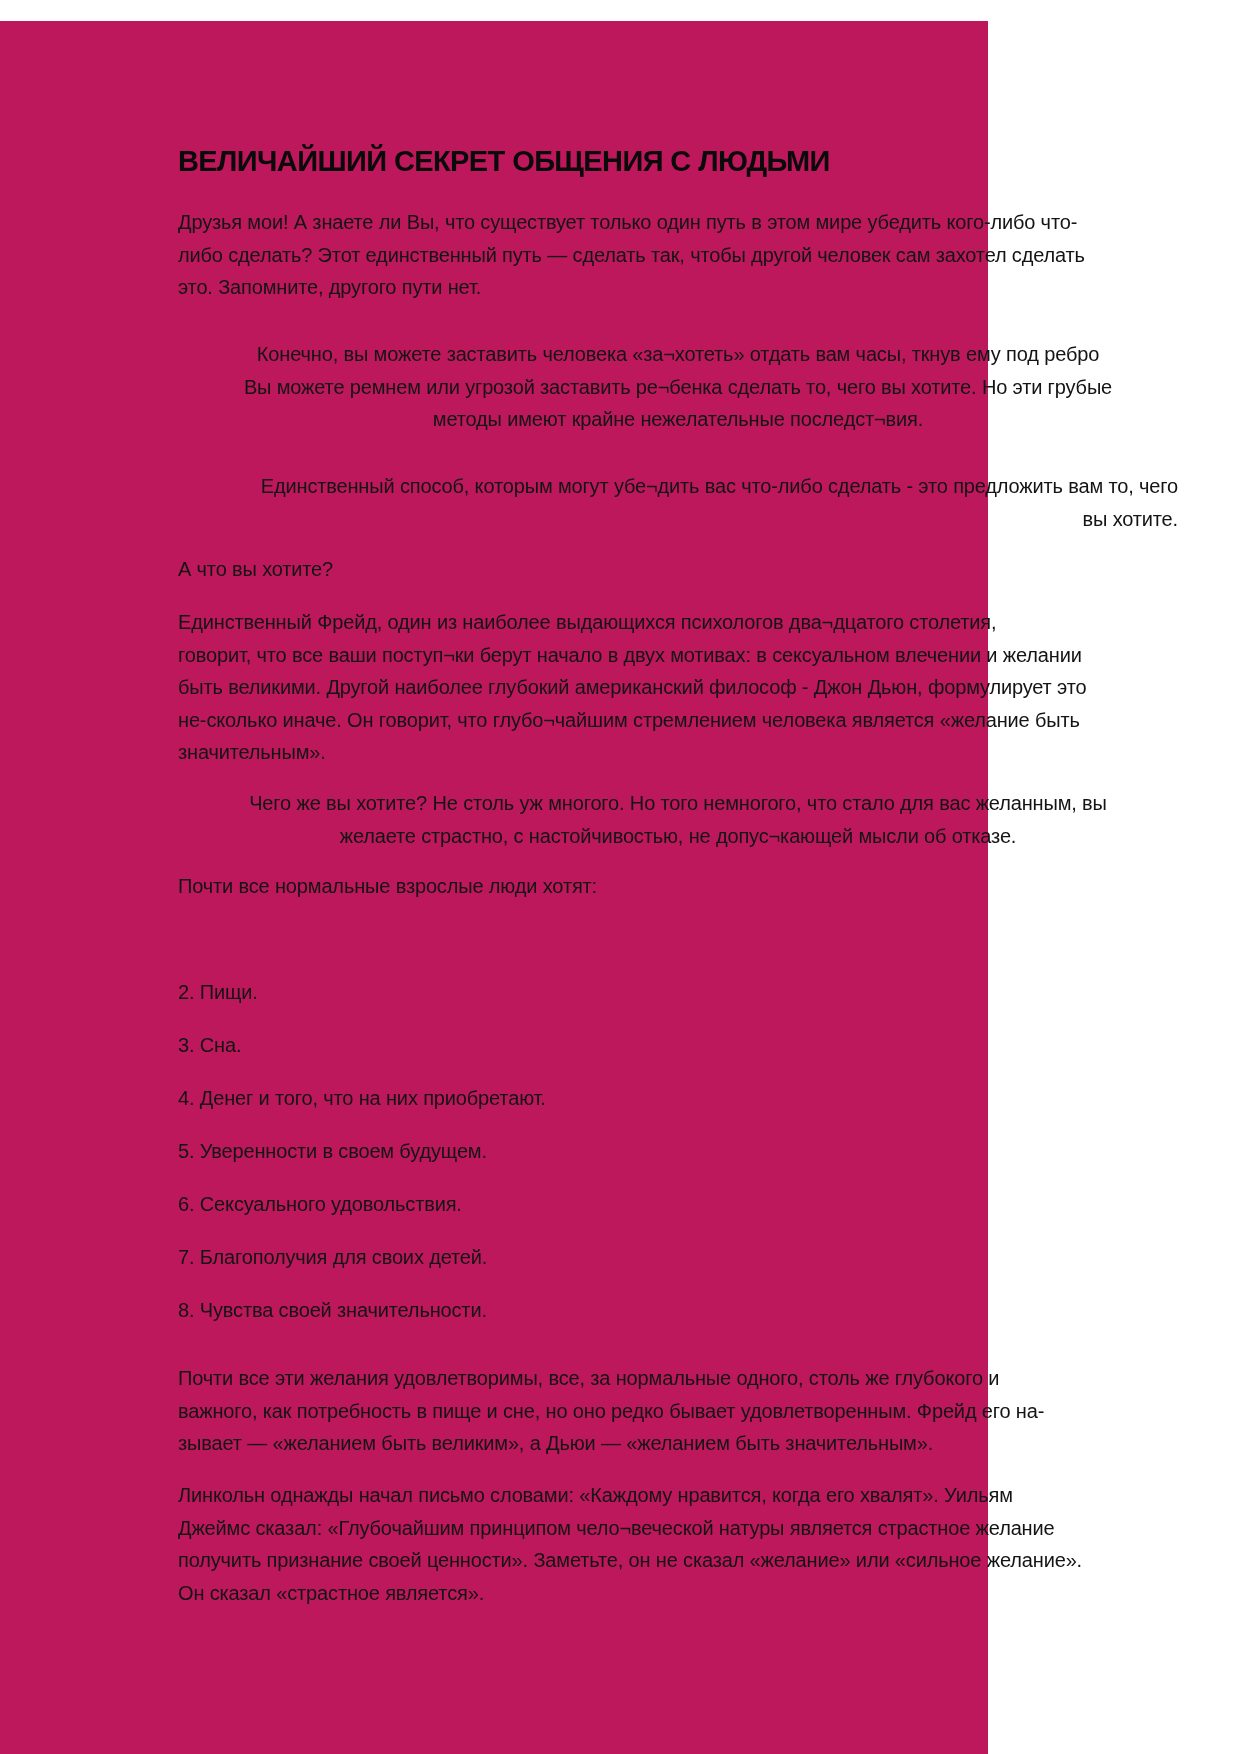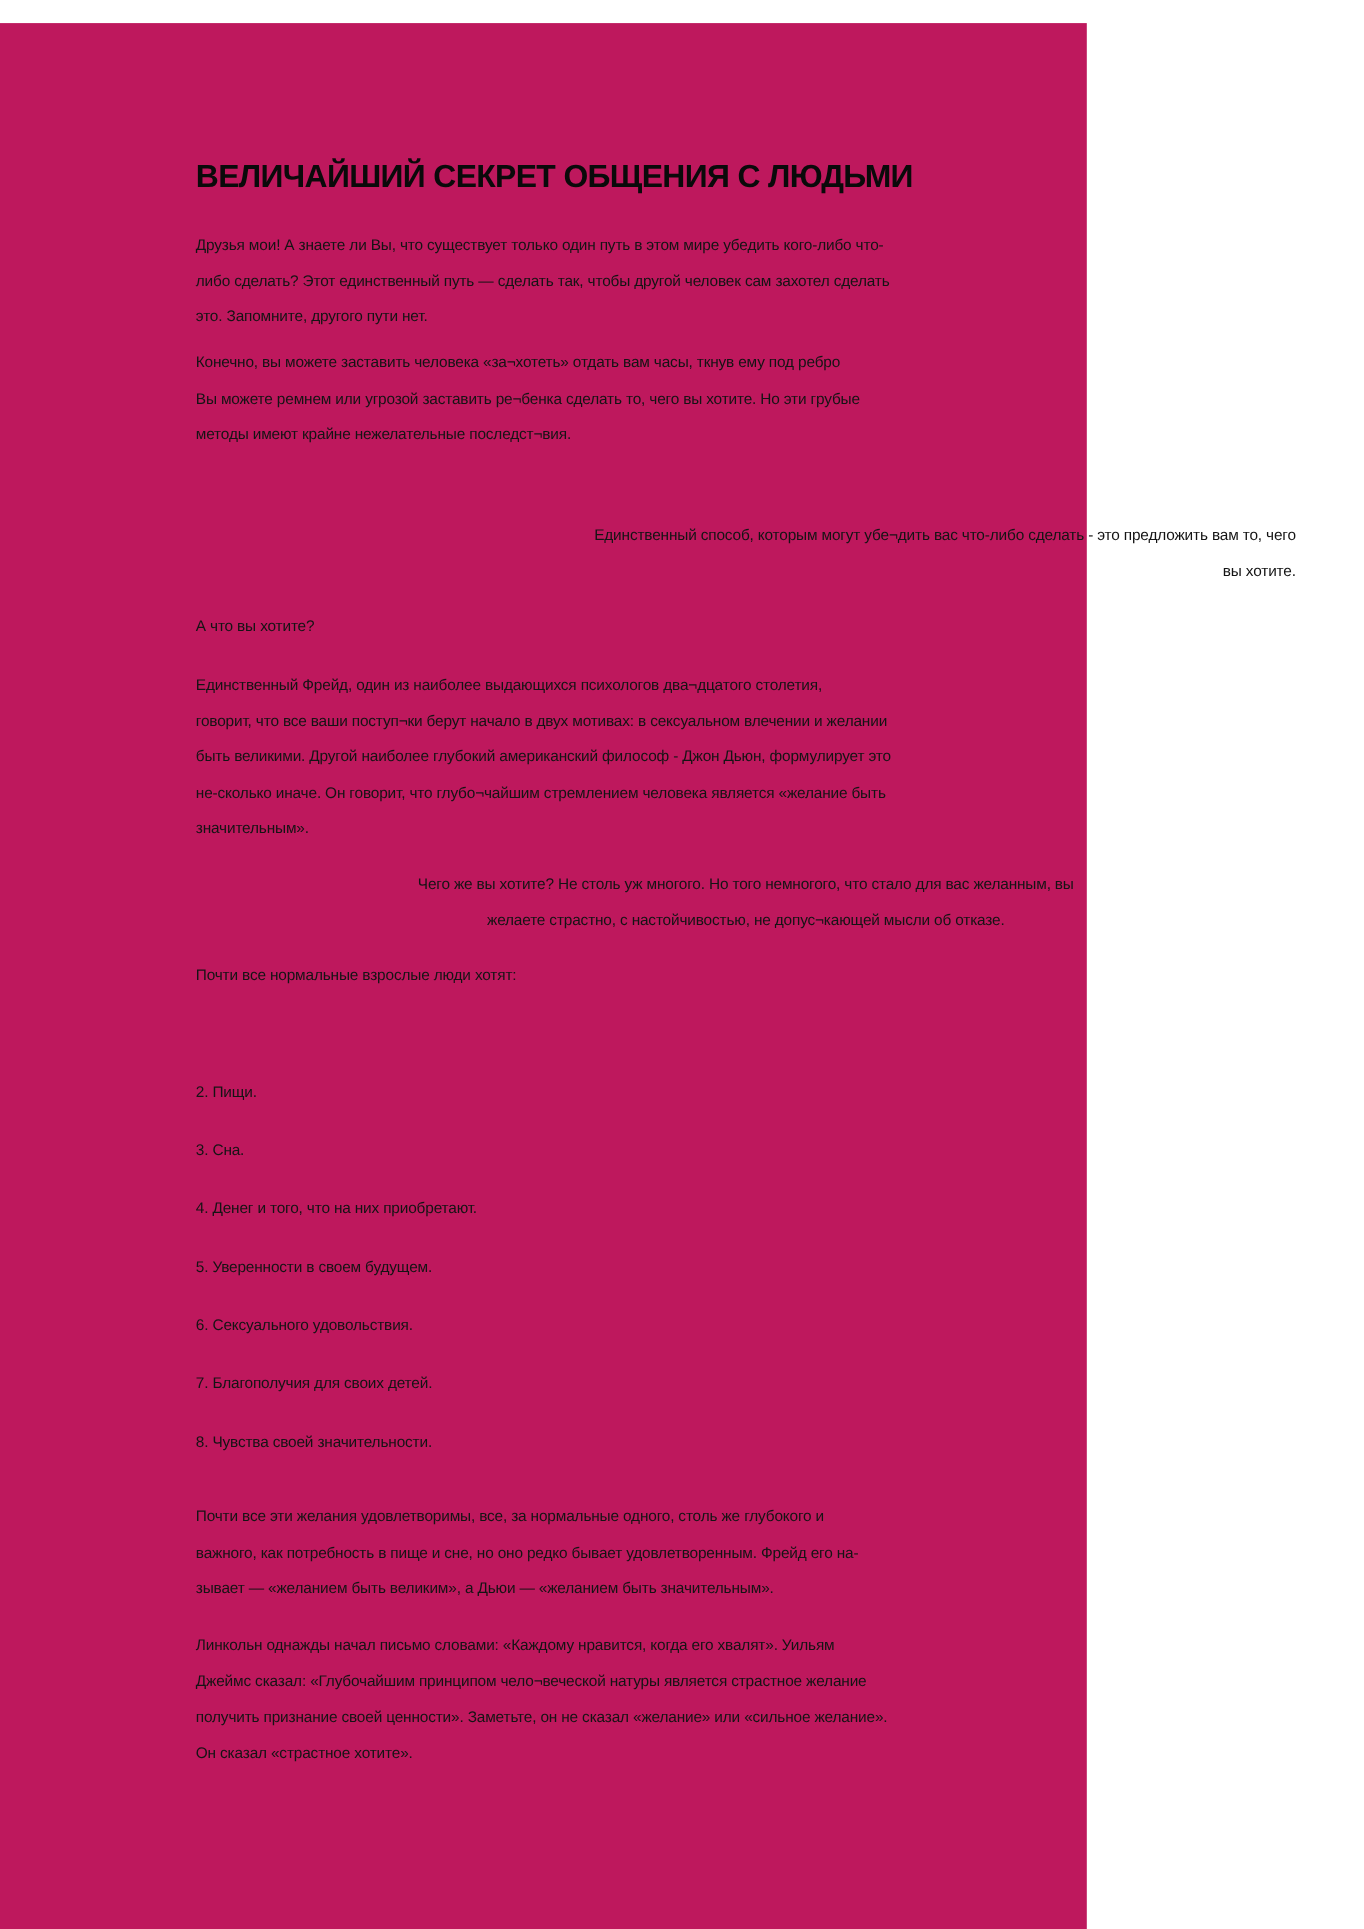--- a/index.html
+++ b/index.html
@@ -11,37 +11,37 @@
       margin-top: 21px;
     }
     .title {
       position: absolute; left: 178px; top: 122px;
       font-size: 29px; font-weight: bold; letter-spacing: -0.6px;
       margin: 0; line-height: 36px; color: #0a0a0a;
     }
     .block { position: absolute; left: 178px; width: 1000px; }
     .line {
       display: block; white-space: nowrap;
-      font-size: 14px; line-height: 32.5px; height: 32.5px;
+      font-size: 20px; line-height: 32.5px; height: 32.5px;
       letter-spacing: -0.15px; color: #141414;
     }
   </style>
 </head>
 <body>
 
 <div class="page">
   <h1 class="title">ВЕЛИЧАЙШИЙ СЕКРЕТ ОБЩЕНИЯ С ЛЮДЬМИ</h1>
 
   <div class="block" style="top:185px;">
     <span class="line">Друзья мои! А знаете ли Вы, что существует только один путь в этом мире убедить кого-либо что-</span>
     <span class="line">либо сделать? Этот единственный путь — сделать так, чтобы другой человек сам захотел сделать</span>
     <span class="line">это. Запомните, другого пути нет.</span>
   </div>
 
-  <div class="block" style="top:292px;">
+  <div class="block" style="top:317px;text-align:center;">
     <span class="line">Конечно, вы можете заставить человека «за¬хотеть» отдать вам часы, ткнув ему под ребро</span>
     <span class="line">Вы можете ремнем или угрозой заставить ре¬бенка сделать то, чего вы хотите. Но эти грубые</span>
     <span class="line">методы имеют крайне нежелательные последст¬вия.</span>
   </div>
 
   <div class="block" style="top:449px;text-align:right;">
     <span class="line">Единственный способ, которым могут убе¬дить вас что-либо сделать - это предложить вам то, чего</span>
     <span class="line">вы хотите.</span>
   </div>
 
@@ -91,15 +91,15 @@
   <div class="block" style="top:1341px;">
     <span class="line">Почти все эти желания удовлетворимы, все, за нормальные одного, столь же глубокого и</span>
     <span class="line">важного, как потребность в пище и сне, но оно редко бывает удовлетворенным. Фрейд его на-</span>
     <span class="line">зывает — «желанием быть великим», а Дьюи — «желанием быть значительным».</span>
   </div>
 
   <div class="block" style="top:1458px;">
     <span class="line">Линкольн однажды начал письмо словами: «Каждому нравится, когда его хвалят». Уильям</span>
     <span class="line">Джеймс сказал: «Глубочайшим принципом чело¬веческой натуры является страстное желание</span>
     <span class="line">получить признание своей ценности». Заметьте, он не сказал «желание» или «сильное желание».</span>
-    <span class="line">Он сказал «страстное хотите».</span>
+    <span class="line">Он сказал «страстное является».</span>
   </div>
 </div>
 
 </body></html>

